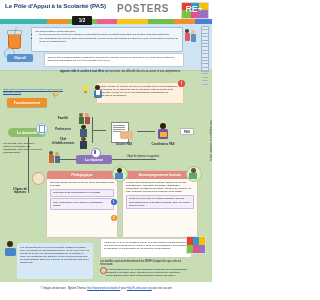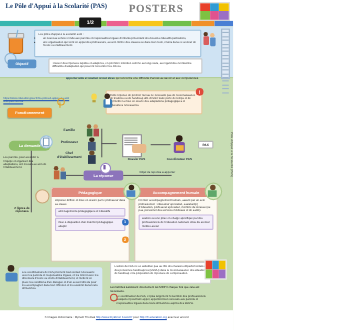--- a/index.html
+++ b/index.html
@@ -9,21 +9,20 @@
     font-family:"Liberation Sans",sans-serif;
     overflow:hidden;
     position:relative;
   }
   .poster{position:relative;width:212px;height:300px;overflow:hidden;}
 
   
   .header{
     position:absolute;left:0;top:0;width:212px;height:19px;
     background:#ffffff;
-    font-family:Liberation Serif, serif;
   }
   .header-title{
     position:absolute;left:5px;top:2px;width:105px;
     font-size:6.2px;font-weight:bold;color:#1c3f6e;line-height:7.4px;
     letter-spacing:-0.1px;
   }
   .posters-word{
     position:absolute;left:117px;top:3px;
     font-size:10px;font-weight:bold;color:#7e7e7e;letter-spacing:0.6px;
   }
@@ -253,20 +252,21 @@
     <div class="header-title">Le Pôle d'Appui à la Scolarité (PAS)</div>
     <div class="posters-word">POSTERS</div>
     <div class="re-logo">
       <i style="background:#e8402a"></i>
         <i style="background:#2f9bd4"></i>
         <i style="background:#f2c200"></i>
       <i style="background:#7ec242"></i>
         <i style="background:#e0538f"></i>
         <i style="background:#9b6fc4"></i>
     </div>
+    <div class="re-letter">RE+</div>
   </div>
 
   <div class="colorbar">
     <span style="width:22%;background:#38b6b0"></span>
     <span style="width:10%;background:#f0902a"></span>
     <span style="width:14%;background:#7ec242"></span>
     <span style="width:9%;background:#ec5f8f"></span>
     <span style="width:15%;background:#f7c61a"></span>
     <span style="width:12%;background:#6fbf4a"></span>
     <span style="width:10%;background:#f0902a"></span>

